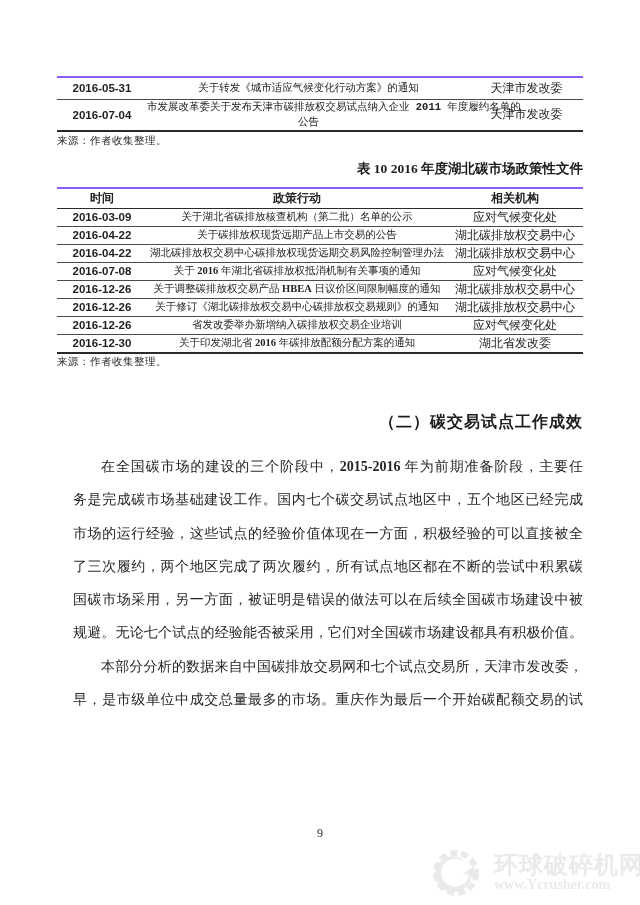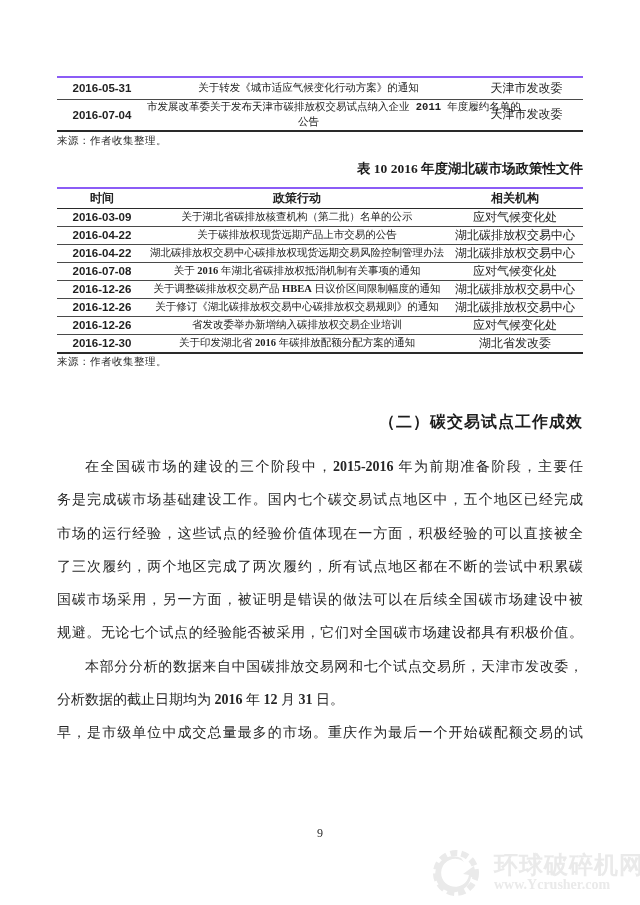--- a/index.html
+++ b/index.html
@@ -36,21 +36,21 @@
   .caption{position:absolute;top:160px;width:526px;text-align:right;
     font-size:13.5px;font-weight:bold;color:#1d1d1d;}
 
   
   .heading{position:absolute;top:412px;font-size:16px;font-weight:bold;color:#1d1d1d;letter-spacing:1px;text-align:right;}
 
   
   .bodytext{position:absolute;top:450px;width:526px;}
   .line{height:33.3px;line-height:33.3px;font-size:14px;color:#262626;
     text-align:justify;text-justify:inter-character;}
-  .line.jl{text-align-last:justify;}
+  .line.jl{text-align-last:justify;margin-left:16px;}
   .line.indent{text-indent:28px;}
   .line.plain{text-align:left;text-align-last:left;}
   .line b, td b{font-weight:bold;}
 
   .page-num{position:absolute;top:826px;left:0;width:640px;text-align:center;
     font-size:12px;color:#2a2a2a;}
 
   
   .watermark{position:absolute;left:430px;top:847px;width:200px;height:52px;color:#e8e8e8;}
   .wm-logo{position:absolute;left:0;top:0;}
@@ -152,21 +152,20 @@
     <div class="para">
       <div class="line jl indent">在全国碳市场的建设的三个阶段中，<b>2015-2016</b> 年为前期准备阶段，主要任</div>
       <div class="line jl">务是完成碳市场基础建设工作。国内七个碳交易试点地区中，五个地区已经完成</div>
       <div class="line jl">市场的运行经验，这些试点的经验价值体现在一方面，积极经验的可以直接被全</div>
       <div class="line jl">了三次履约，两个地区完成了两次履约，所有试点地区都在不断的尝试中积累碳</div>
       <div class="line jl">国碳市场采用，另一方面，被证明是错误的做法可以在后续全国碳市场建设中被</div>
       <div class="line jl">规避。无论七个试点的经验能否被采用，它们对全国碳市场建设都具有积极价值。</div>
     </div>
     <div class="para">
       <div class="line jl indent">本部分分析的数据来自中国碳排放交易网和七个试点交易所，天津市发改委，</div>
-      <div class="line plain">分析数据的截止日期均为 <b>2016</b> 年 <b>12</b> 月 <b>31</b> 日。</div>
     </div>
     <div class="para">
       <div class="line jl">早，是市级单位中成交总量最多的市场。重庆作为最后一个开始碳配额交易的试</div>
     </div>
   </div>
 
   <div class="page-num">9</div>
 
   <div class="watermark">
     <svg class="wm-logo" width="52" height="52" viewBox="0 0 52 52">

